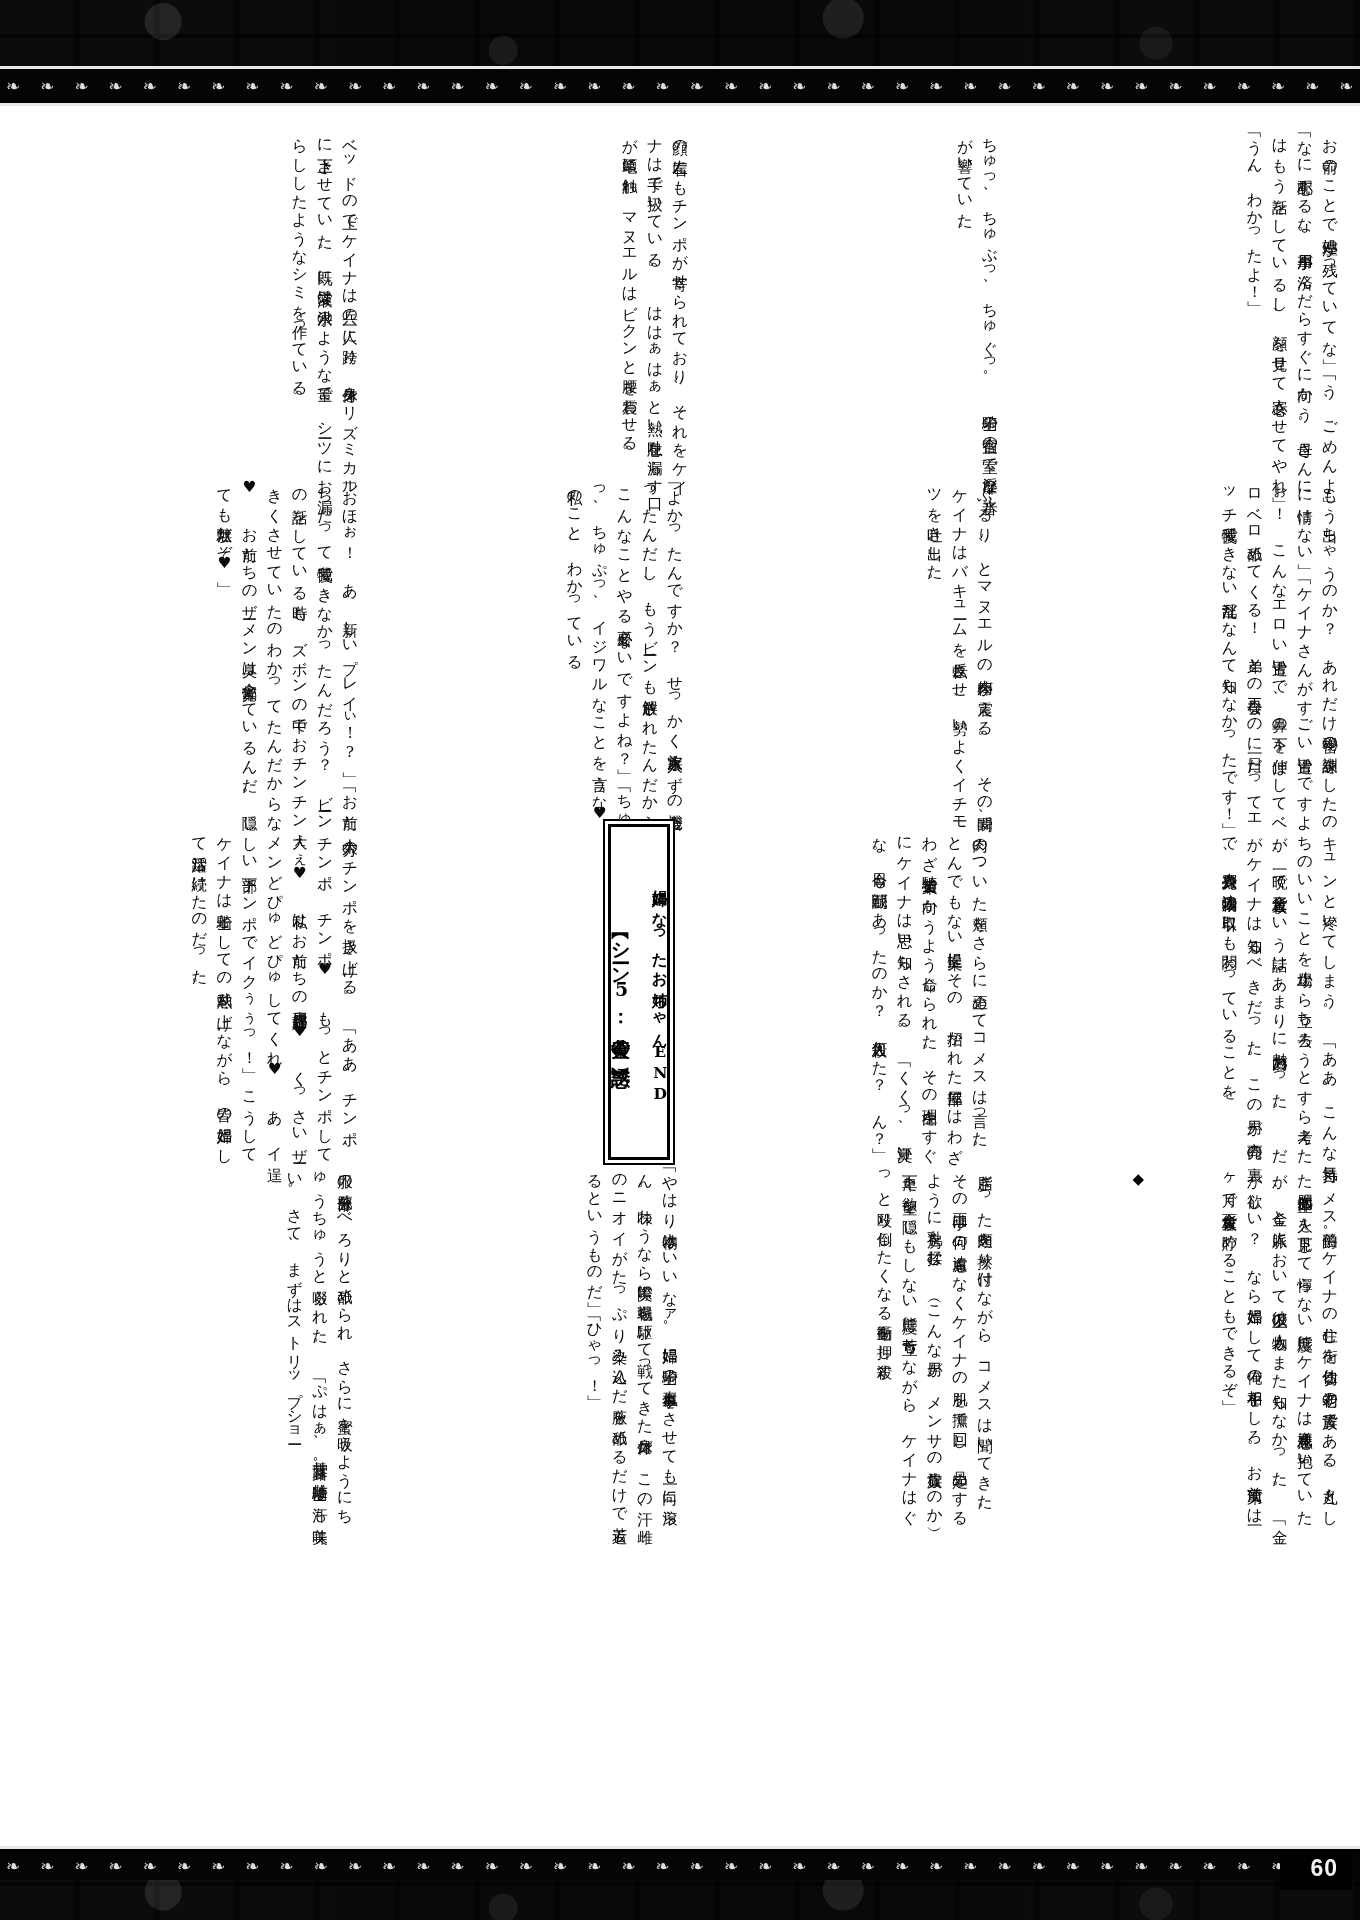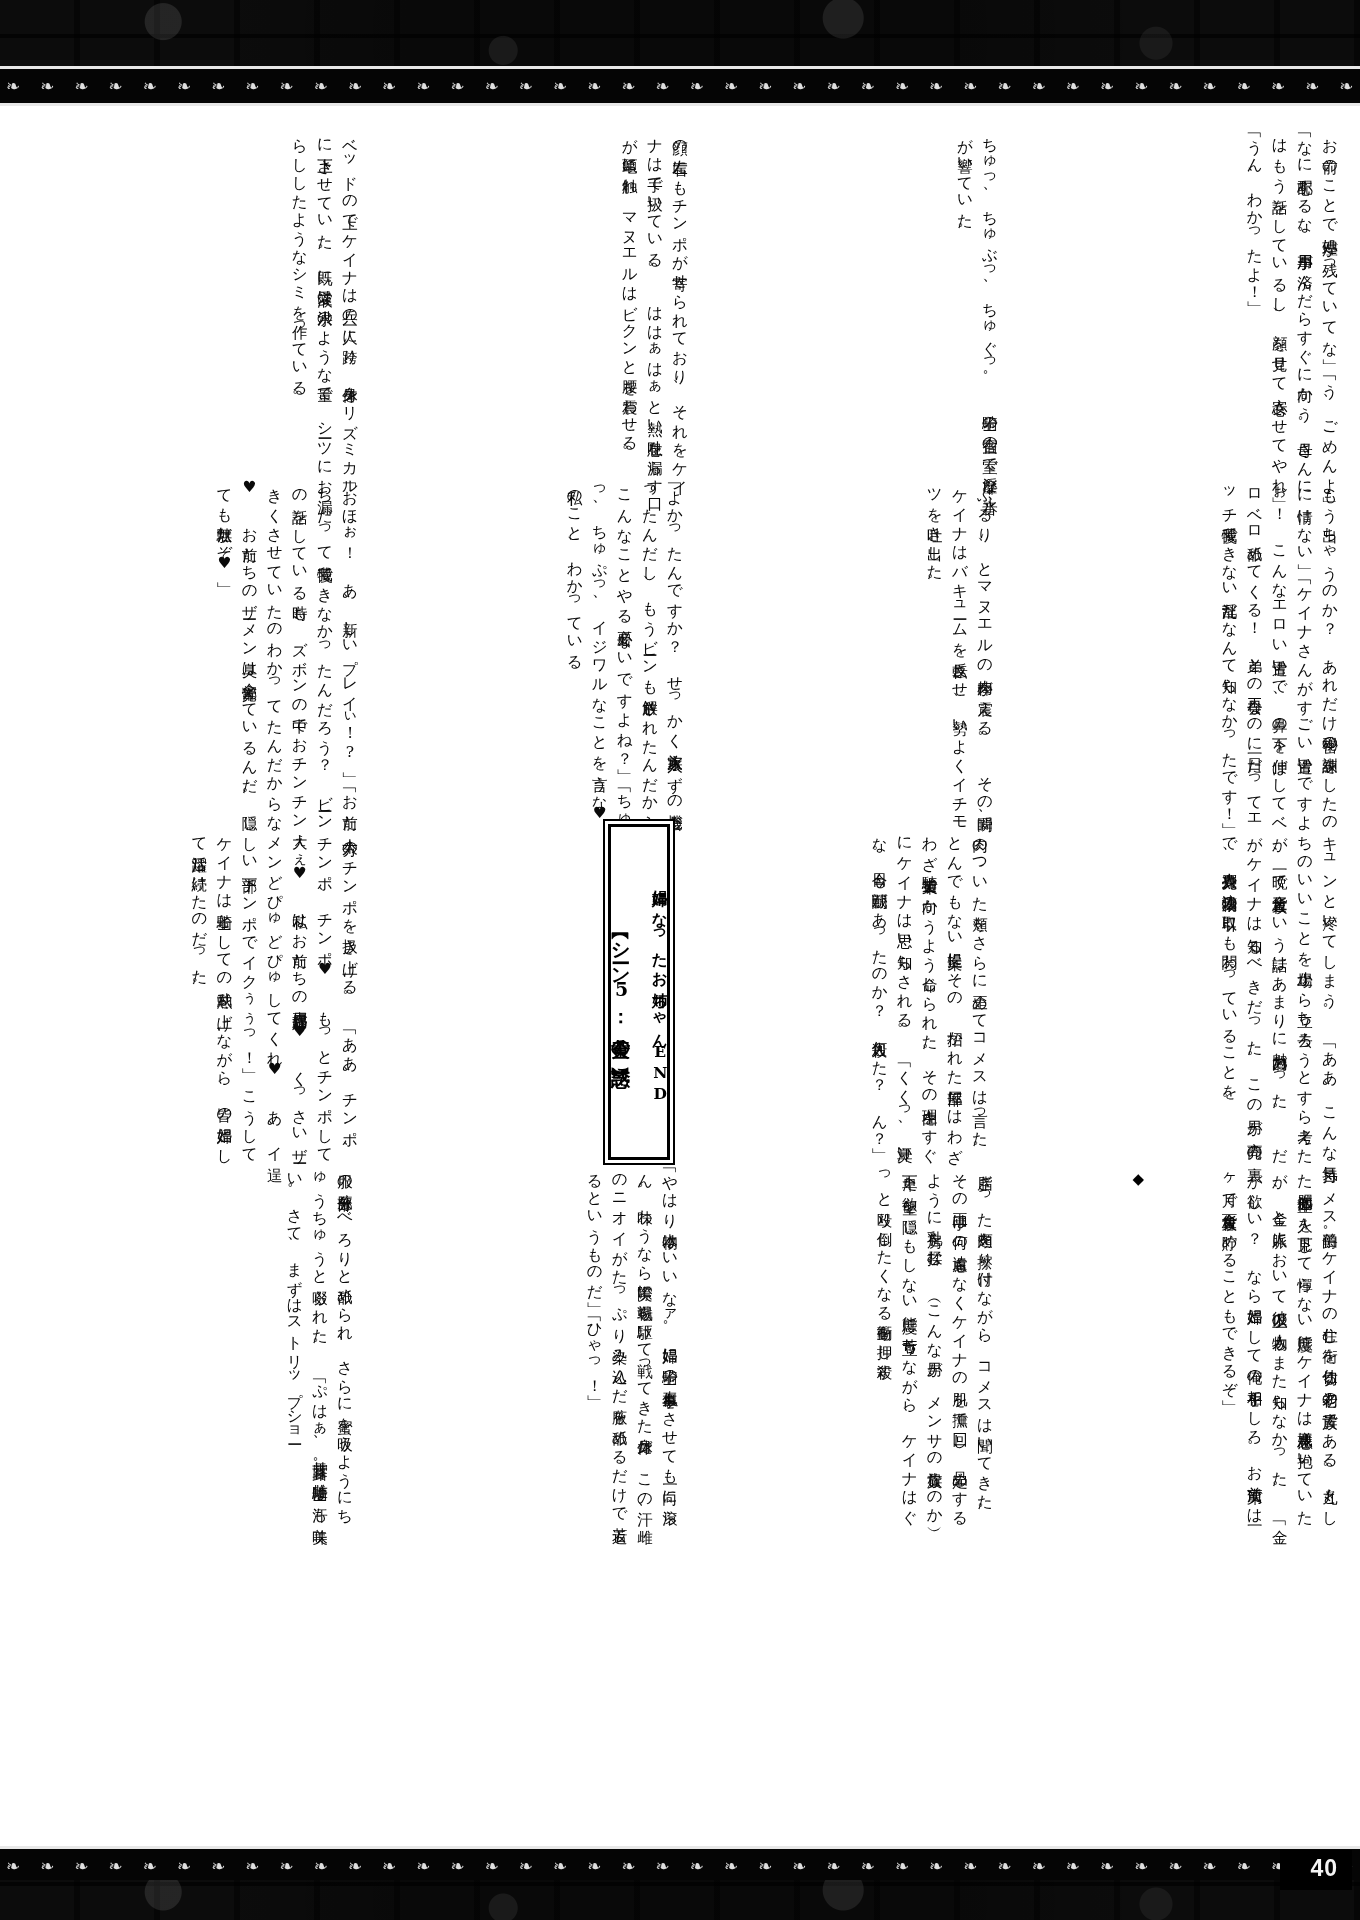--- a/index.html
+++ b/index.html
@@ -328,15 +328,15 @@
         <span>❧</span>
         <span>❧</span>
         <span>❧</span>
     </div>
   </div>
   <div class="stone-band bottom">
     <div class="stone-tex"></div>
   </div>
 
   <div class="page-number-bg"></div>
-  <div class="page-number">40</div>
+  <div class="page-number">60</div>
 
 </div>
 
 </body></html>

